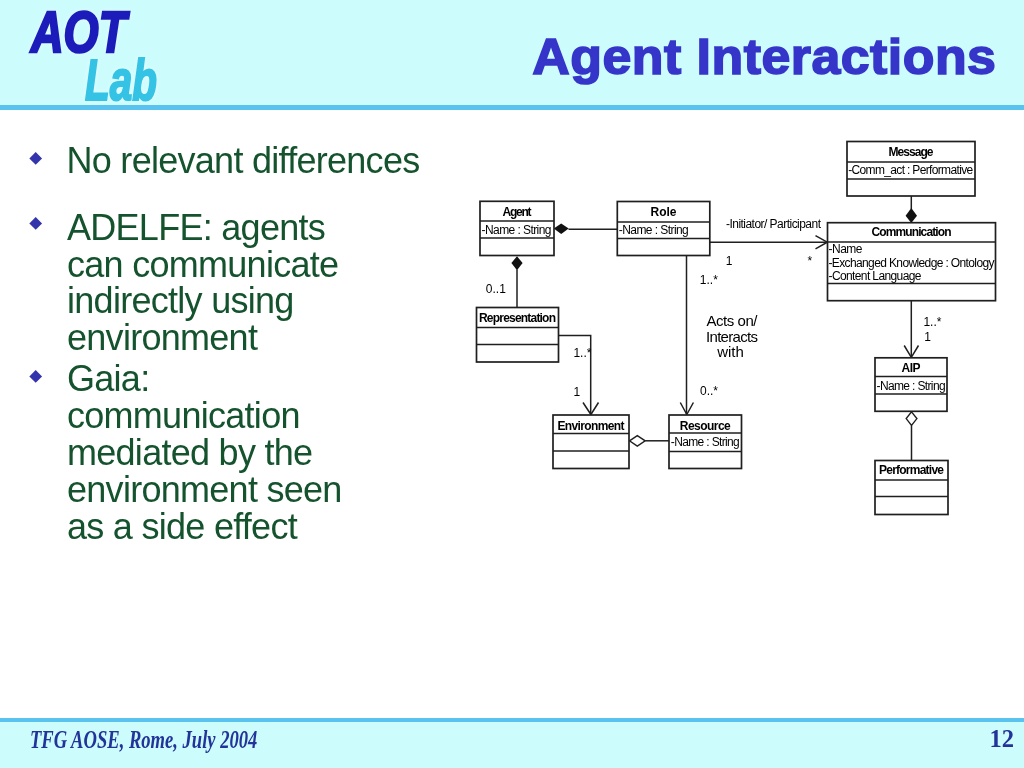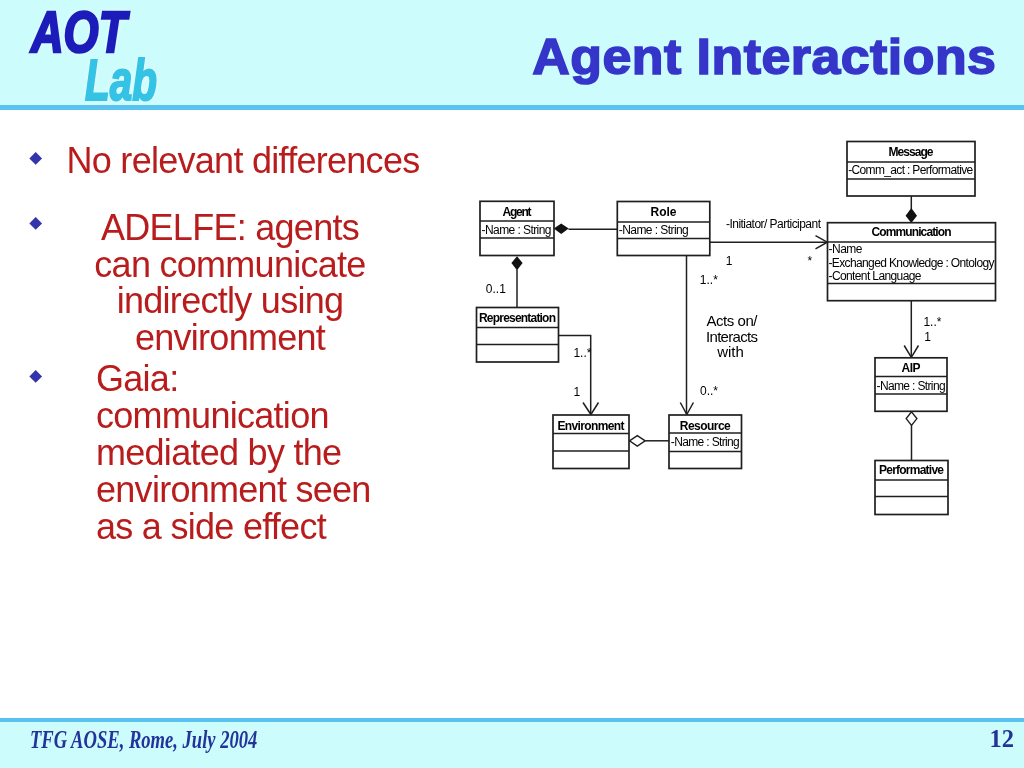--- a/index.html
+++ b/index.html
@@ -10,21 +10,21 @@
   #hline{left:0;top:105px;width:1024px;height:4.5px;background:#5ac2ee;}
   #logoAOT{left:31.3px;top:-2.3px;font-style:italic;font-weight:bold;font-size:56px;
            color:#1c1cba;-webkit-text-stroke:2.5px #1c1cba;text-shadow:0 0 6px rgba(255,255,255,0.8);transform:scale(0.806,1.036);
            transform-origin:left top;}
   #logoLab{left:85px;top:45.5px;font-style:italic;font-weight:bold;font-size:56px;
            color:#35c3e5;-webkit-text-stroke:2px #35c3e5;text-shadow:0 0 6px rgba(255,255,255,0.85);transform:scale(0.724,1.03);
            transform-origin:left top;}
   #title{right:27.5px;top:28.3px;font-weight:bold;font-size:57px;color:#3535c9;
          -webkit-text-stroke:1.8px #3535c9;letter-spacing:0.5px;transform:scale(0.911,0.873);
          transform-origin:right top;}
-  .bullet{color:#b91c1c;font-size:36px;line-height:36.5px;letter-spacing:-0.72px;}
+  .bullet{color:#14532d;font-size:36px;line-height:36.5px;letter-spacing:-0.72px;}
   .diamond{width:9.4px;height:9.4px;background:#3434ad;transform:rotate(45deg);}
   #fline{left:0;top:718px;width:1024px;height:4.3px;background:#5ac2ee;}
   #footer{left:0;top:722.3px;width:1024px;height:45.7px;background:#cdfcfd;}
   #ftext{left:29.5px;top:726px;font-family:"Liberation Serif",serif;font-weight:bold;
          font-style:italic;font-size:25px;color:#223399;transform:scaleX(0.743);
          transform-origin:left top;}
   #fnum{right:10px;top:725.3px;font-family:"Liberation Serif",serif;font-weight:bold;
         font-size:24.5px;color:#223399;}
   svg text{font-family:"Liberation Sans",sans-serif;fill:#000;}
 </style>
@@ -33,24 +33,24 @@
 <div class="abs" id="header"></div>
 <div class="abs" id="hline"></div>
 <div class="abs" id="logoAOT">AOT</div>
 <div class="abs" id="logoLab">Lab</div>
 <div class="abs" id="title">Agent Interactions</div>
 
 <div class="abs diamond" style="left:31px;top:154px;"></div>
 <div class="abs bullet" style="left:66.5px;top:142.8px;">No relevant differences</div>
 
 <div class="abs diamond" style="left:31px;top:219px;"></div>
-<div class="abs bullet" style="left:75px;top:210px;width:310px;text-align:center;">ADELFE: agents can communicate indirectly using environment</div>
+<div class="abs bullet" style="left:67px;top:210px;width:310px;">ADELFE: agents can communicate indirectly using environment</div>
 
 <div class="abs diamond" style="left:31px;top:372.3px;"></div>
-<div class="abs bullet" style="left:67px;top:359.5px;width:310px;line-height:37px;margin-left:29px;">Gaia: communication mediated by the environment seen as a side effect</div>
+<div class="abs bullet" style="left:67px;top:359.5px;width:310px;line-height:37px;">Gaia: communication mediated by the environment seen as a side effect</div>
 
 <svg class="abs" style="left:0;top:0;" width="1024" height="768" viewBox="0 0 1024 768">
 <g fill="none" stroke="#1f1f1f" stroke-width="1.5">
 
   <line x1="568.5" y1="229.3" x2="617" y2="229.3"></line>
   <line x1="517" y1="269.5" x2="517" y2="307.5"></line>
   <line x1="710" y1="242.2" x2="826" y2="242.2"></line>
   <polyline points="815.5,235.6 827.3,242.2 815.5,248.8"></polyline>
   <line x1="686.5" y1="255.5" x2="686.5" y2="414"></line>
   <polyline points="680.3,402.5 686.8,414.5 693.4,402.5"></polyline>

